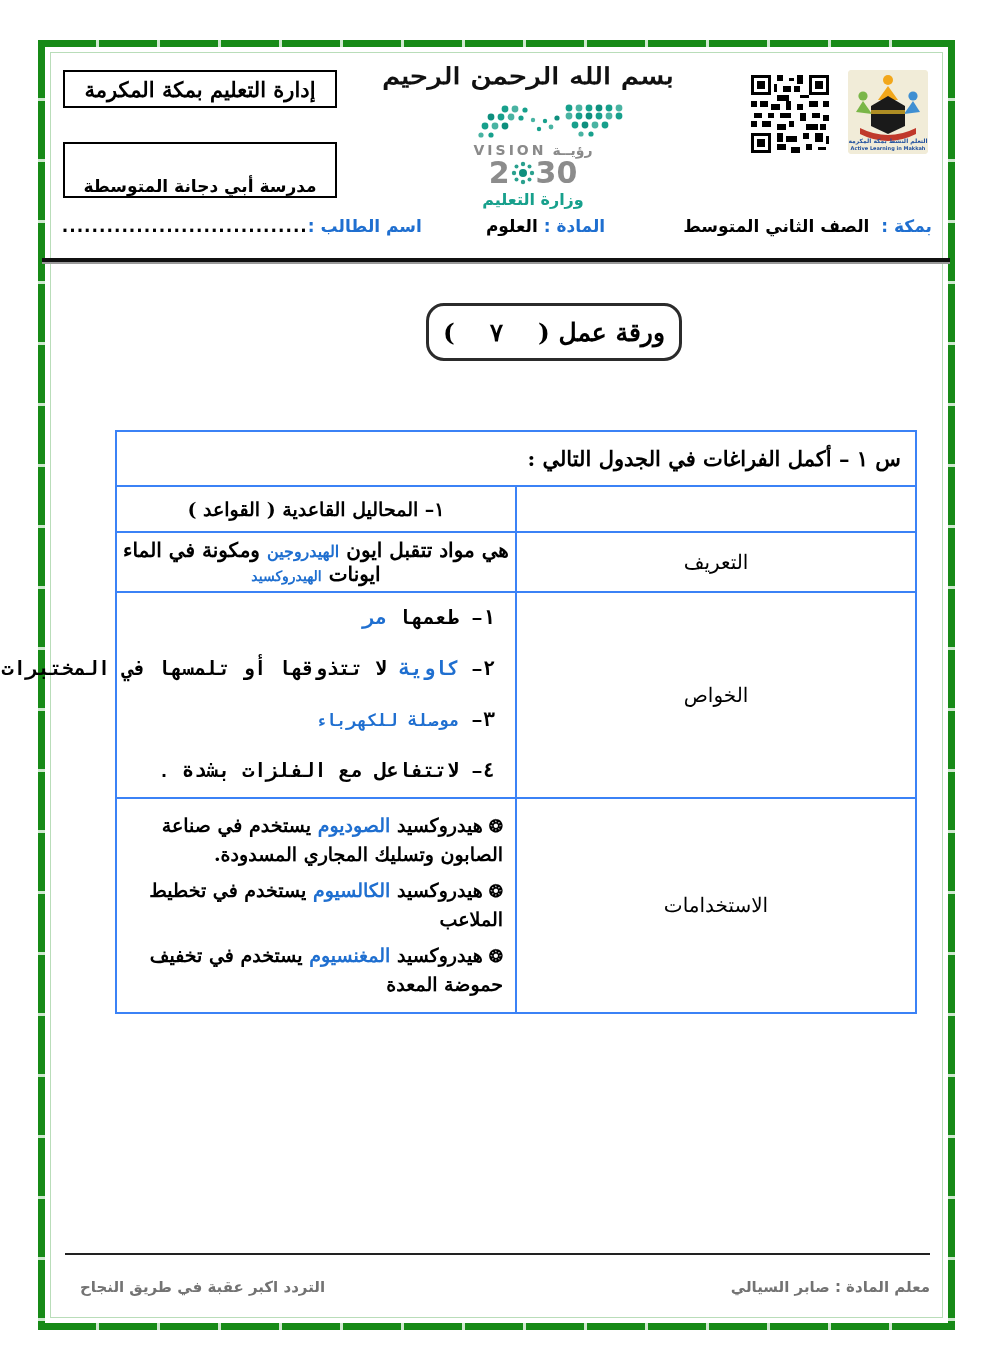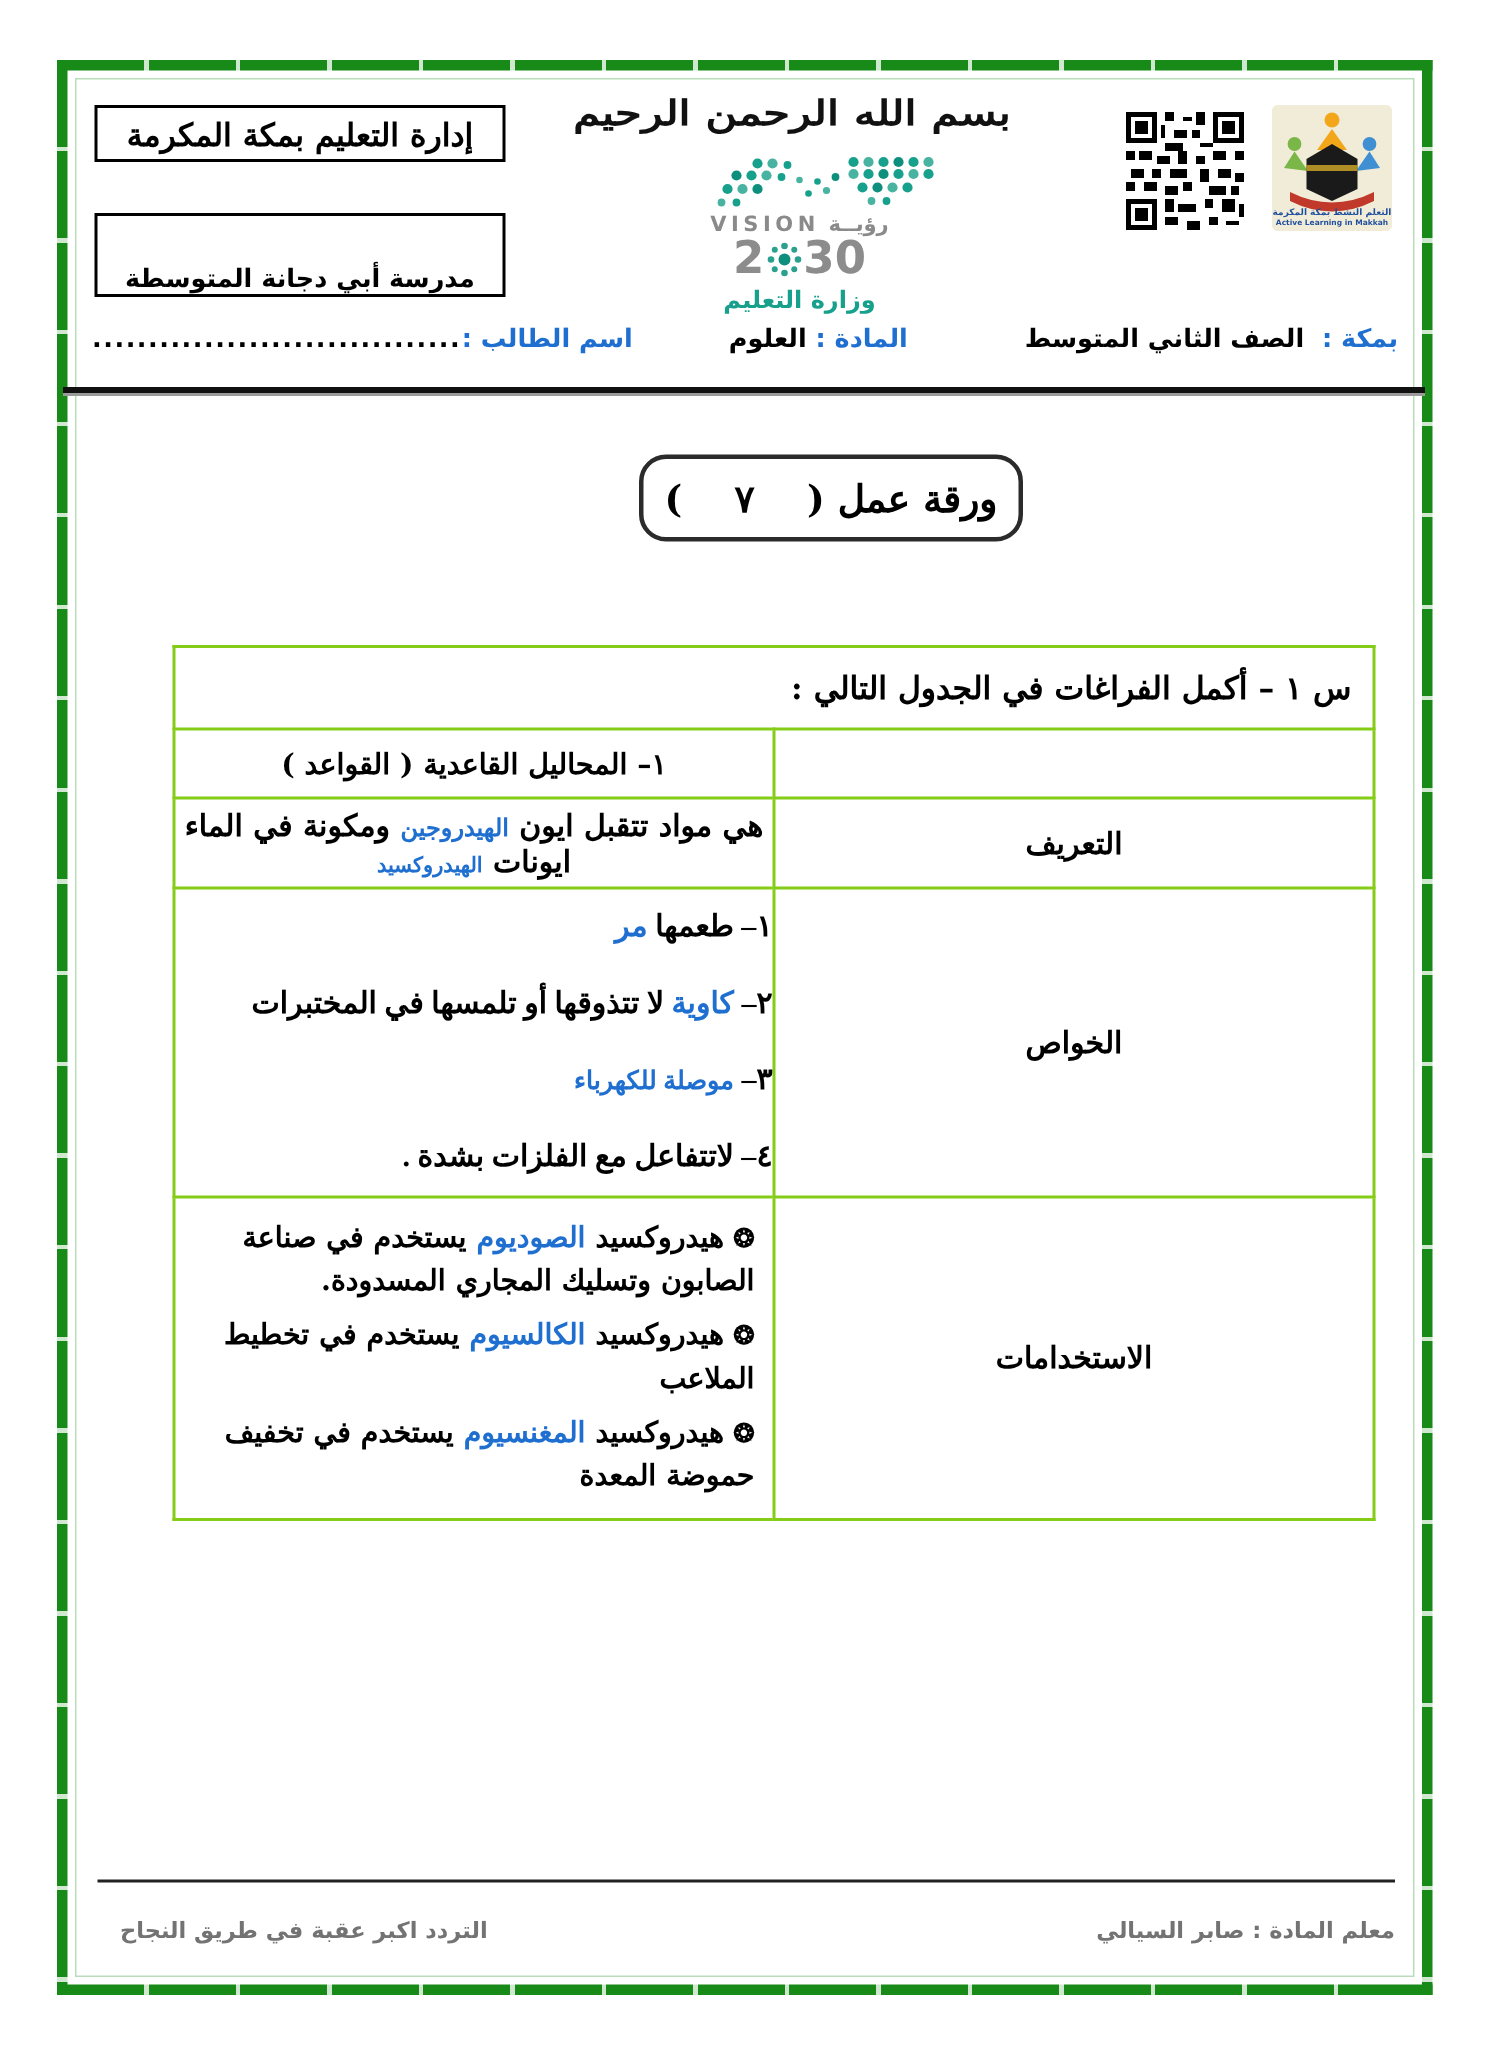--- a/index.html
+++ b/index.html
@@ -35,28 +35,28 @@
   .info-line .sp1 { flex:0 0 78px; } .info-line .sp2 { flex:0 0 64px; }
   .info-line .dots { overflow:hidden; flex:1 1 auto; color:#000; letter-spacing:1px; font-weight:700; }
   .black-rule { position:absolute; background:#111; box-shadow:0 -2px 0 #9a9a9a inset; }
 
   
   .title-box { position:absolute; border:3px solid #2b2b2b; display:flex; align-items:center; justify-content:center;
     font-family:"DejaVu Serif", serif; font-weight:800; font-size:25px; direction:rtl; }
 
   
   table.ws { position:absolute; border-collapse:collapse; direction:rtl; table-layout:fixed; }
-  table.ws td, table.ws th { border:2px solid #84cc16; vertical-align:middle; color:#000; }
+  table.ws td, table.ws th { border:2px solid #3b82f6; vertical-align:middle; color:#000; }
   .q-cell { font-size:21px; font-weight:800; text-align:right; padding:8px 14px; height:55px; font-family:"DejaVu Serif", serif; }
-  .label-col { width:152px; text-align:center; font-weight:700; font-size:20px; font-family:"DejaVu Serif", serif; }
+  .label-col { width:152px; text-align:center; font-weight:400; font-size:20px; font-family:"DejaVu Serif", serif; }
   .topic-cell { height:46px; text-align:center; font-weight:800; font-size:19px; font-family:"DejaVu Serif", serif; }
   .def-cell { height:60px; text-align:center; font-weight:800; font-size:20px; font-family:"DejaVu Serif", serif; }
   .blue { color:#1f6fd0; }
   .def-cell .blue.b1 { font-size:16px; } .def-cell .blue.b2 { font-size:14px; }
-  .props-cell { height:205px; padding:0 0; font-weight:800; font-size:20px; font-family:Liberation Serif, serif; }
+  .props-cell { height:205px; padding:0 20px; font-weight:800; font-size:20px; font-family:Liberation Mono, monospace; }
   .prop-line { height:51px; line-height:51px; text-align:right; white-space:nowrap; }
   .prop-line .blue { font-weight:700; }
   .prop-line.small-blue .blue { font-size:17px; }
   .uses-cell { height:195px; padding:6px 12px; font-weight:800; font-size:19px; font-family:"DejaVu Serif", serif; }
   .use-line { text-align:right; line-height:1.55; margin:6px 0; }
   .use-line .bullet { font-size:17px; margin-left:6px; color:#000; }
 
   
   .footer-rule { position:absolute; background:#222; height:2px; }
   .footer-text { position:absolute; font-weight:700; font-size:15px; color:#737373; white-space:nowrap; direction:rtl; }

